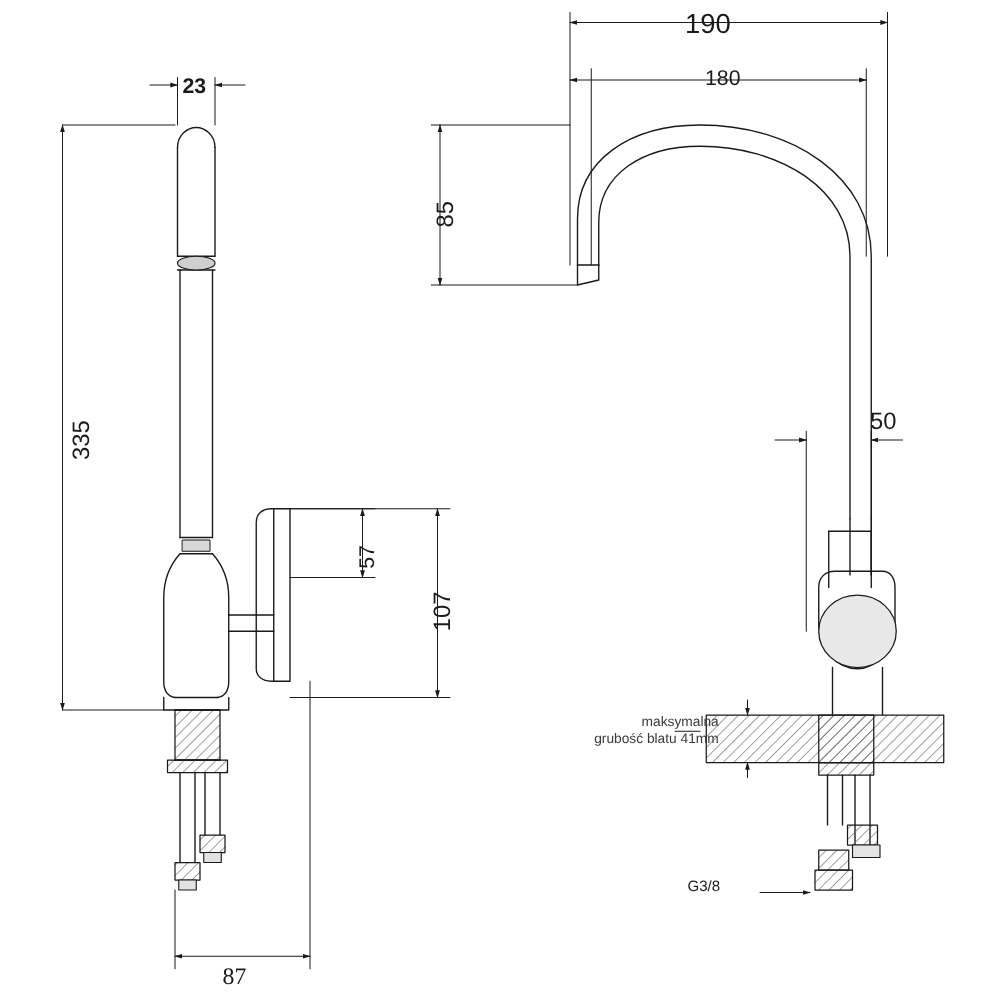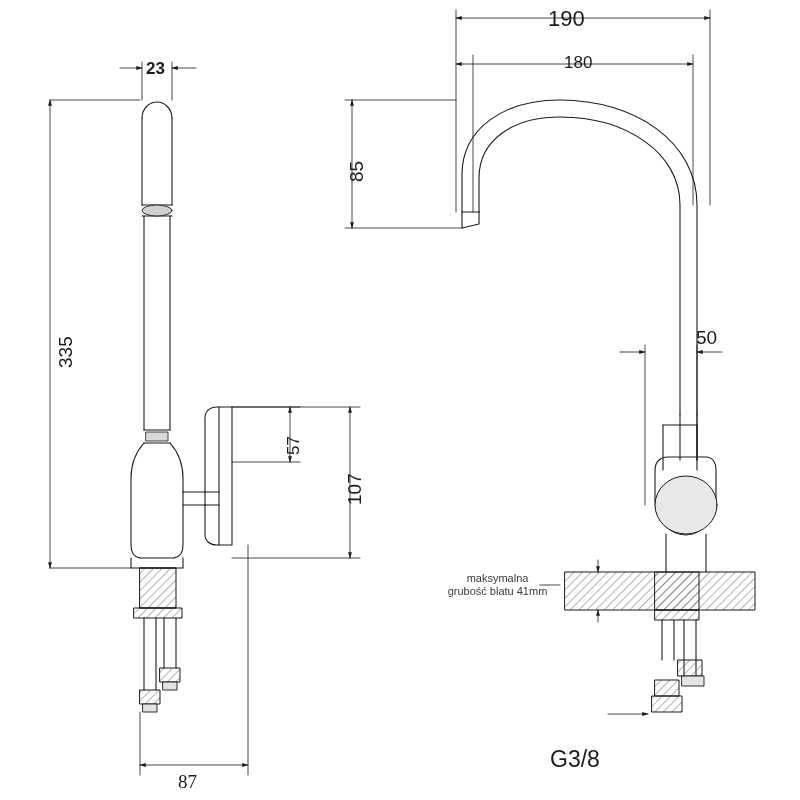--- a/index.html
+++ b/index.html
@@ -31,21 +31,21 @@
   }
   .dimlabel.vertical {
     transform-origin: left top;
   }
   .note {
     position: absolute;
     color: #3a3a3a;
     font-family: "Liberation Sans", sans-serif;
     font-size: 11px;
     line-height: 13px;
-    text-align: center;
+    text-align: right;
     white-space: nowrap;
   }
 </style>
 </head>
 <body>
 
 <div id="stage">
 
   <svg id="drawing" viewBox="0 0 800 800">
     <defs>
@@ -215,20 +215,20 @@
   <div class="dimlabel vertical" style="left:345px; top:505px; font-size:19px; transform:rotate(-90deg);">107</div>
 
   <div class="dimlabel" style="left:548px; top:8px; font-size:22px;">190</div>
 
   <div class="dimlabel" style="left:564px; top:54px; font-size:17px;">180</div>
 
   <div class="dimlabel vertical" style="left:347px; top:182px; font-size:19px; transform:rotate(-90deg);">85</div>
 
   <div class="dimlabel" style="left:663px; top:328px; font-size:19px;margin-left:33px;">50</div>
 
-  <div class="dimlabel" style="left:550px; top:703px; font-size:23px;margin-top:45px;">G3/8</div>
+  <div class="dimlabel" style="left:550px; top:703px; font-size:12px;">G3/8</div>
 
   <div class="note" style="left:420px; top:572px; width:155px;">
     <div>maksymalna</div>
     <div>grubość blatu 41mm</div>
   </div>
 
 </div>
 
 </body></html>

